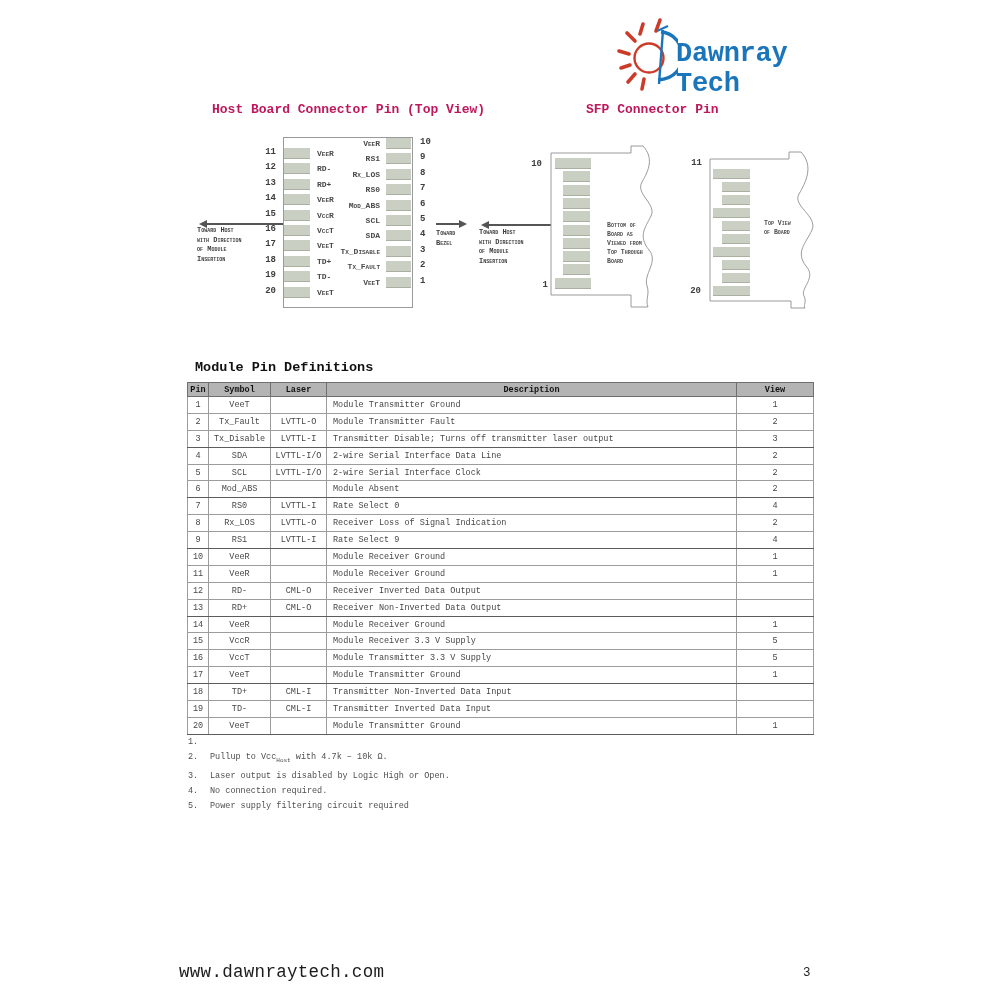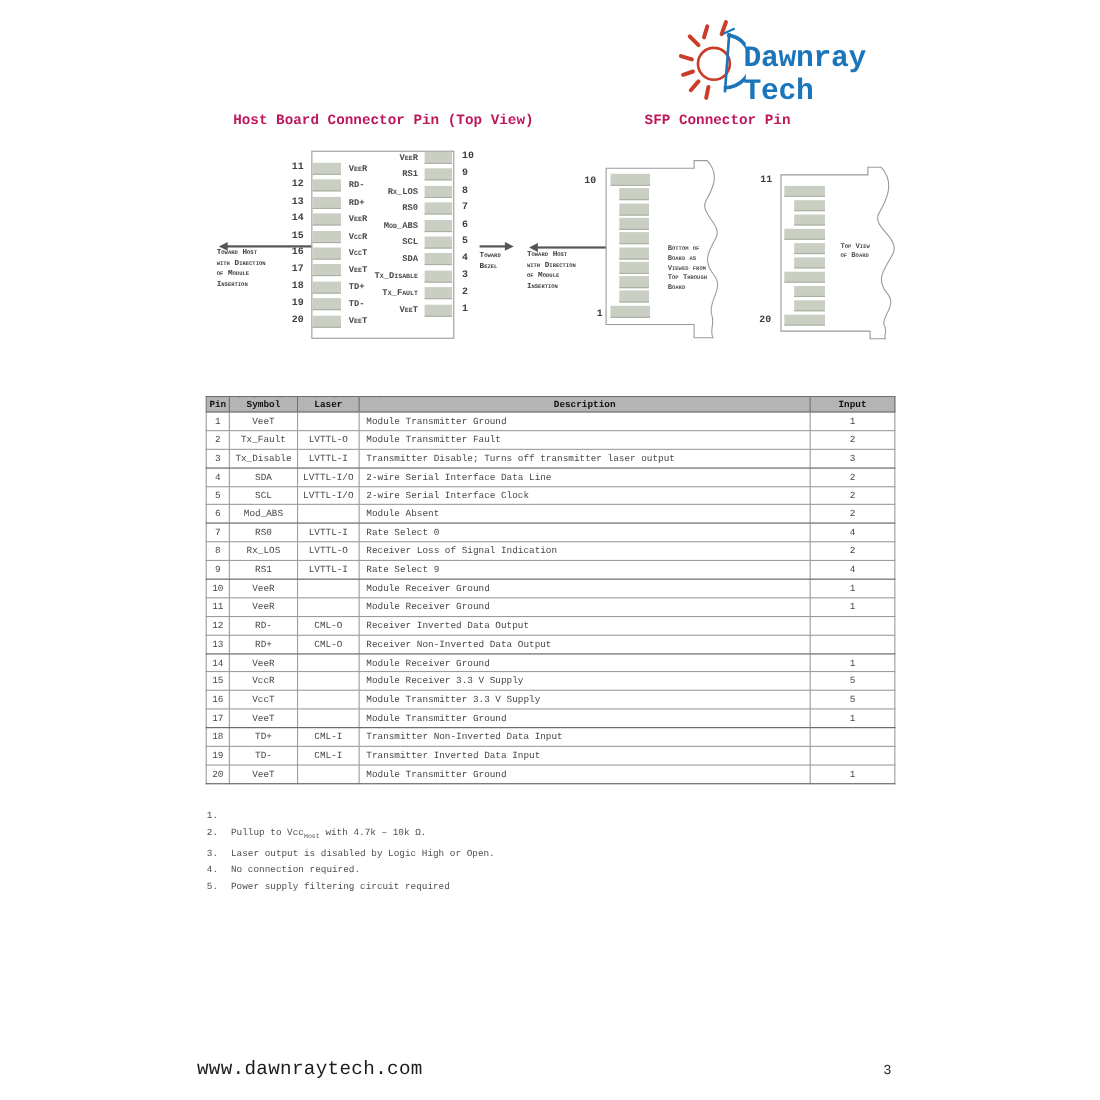--- a/index.html
+++ b/index.html
@@ -34,21 +34,21 @@
   .arr-text{position:absolute;font-size:7px;font-weight:bold;color:#3f3f3f;
             font-variant:small-caps;line-height:9.5px;white-space:nowrap;}
 
   
   .board-svg{position:absolute;left:0;top:0;}
   .board-caption{position:absolute;font-size:6.5px;font-weight:bold;color:#4f4f4f;
                  font-variant:small-caps;line-height:9px;white-space:nowrap;}
 
   
   .tbl-title{position:absolute;left:195px;top:360px;font-size:13.5px;font-weight:bold;color:#111;}
-  table.pins{position:absolute;left:187px;top:360px;width:626px;border-collapse:collapse;
+  table.pins{position:absolute;left:187px;top:382px;width:626px;border-collapse:collapse;
              table-layout:fixed;}
   table.pins th{background:var(--th-bg);border:1px solid #6f6f6f;font-size:8.5px;
                 font-weight:bold;color:#111;height:13px;padding:0;}
   table.pins td{border:1px solid #9c9c9c;font-size:8.5px;color:#474747;height:15.9px;
                 padding:0;text-align:center;overflow:hidden;white-space:nowrap;}
   table.pins td.c-desc{text-align:left;padding-left:6px;}
   table.pins tr.group-end td{border-bottom:1.5px solid #5c5c5c;}
   table.pins tr:last-child td{border-bottom:1.5px solid #5c5c5c;}
 
   
@@ -241,21 +241,21 @@
         <col style="width:56px">
       <col style="width:410px">
         <col style="width:77px">
     </colgroup>
     <thead>
         <tr id="tbl-head">
           <th>Pin</th>
           <th>Symbol</th>
           <th>Laser</th>
           <th>Description</th>
-          <th>Input</th>
+          <th>View</th>
         </tr>
       </thead>
     <tbody id="tbl-body">
         <tr>
           <td class="c-pin">1</td>
           <td class="c-sym">VeeT</td>
           <td class="c-logic"></td>
           <td class="c-desc">Module Transmitter Ground</td>
           <td class="c-note">1</td>
         </tr>

